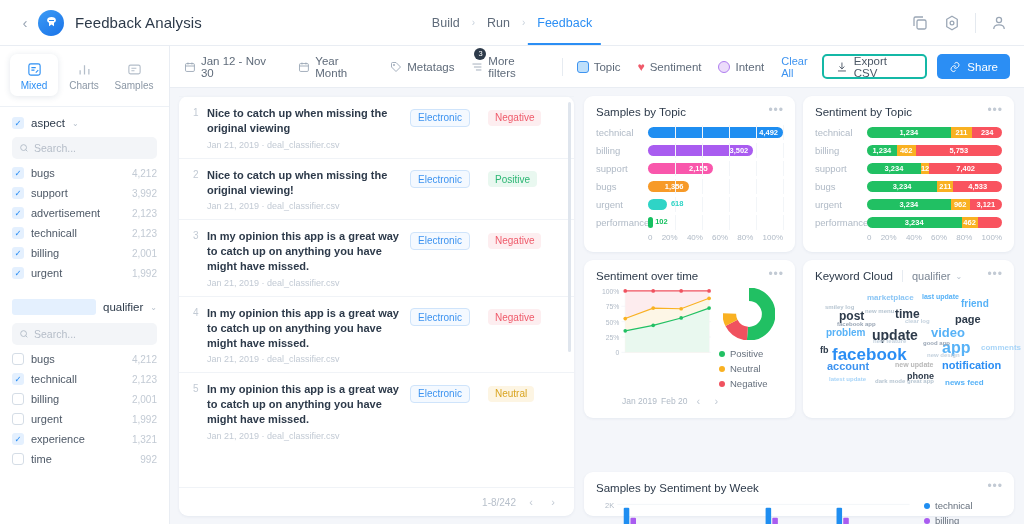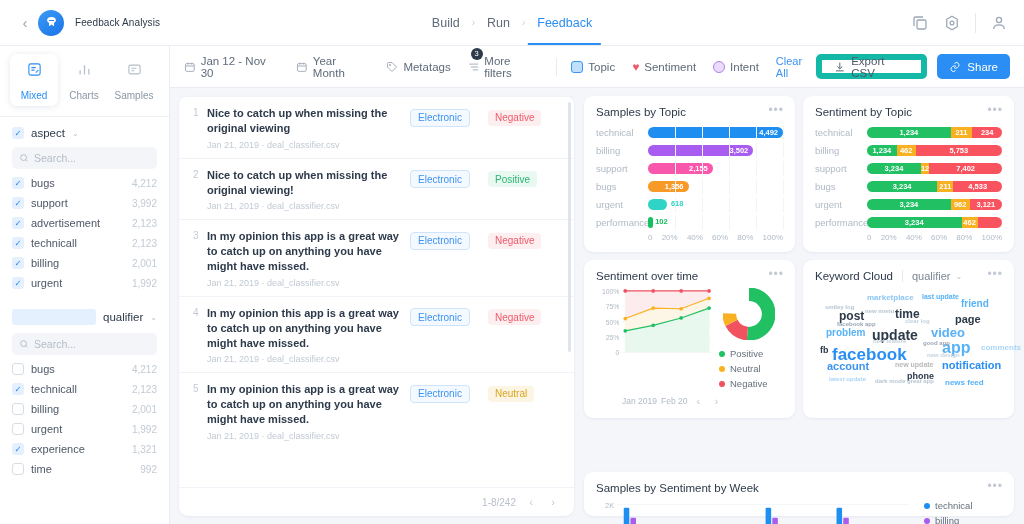--- a/index.html
+++ b/index.html
@@ -15,21 +15,21 @@
     height: 46px; background:#fff; display:flex; align-items:center;
     border-bottom:1px solid #e9edf3; flex:0 0 46px; position:relative;
   }
   .back-chevron { width:26px; margin-left:12px; color:#9aa6b5; font-size:15px; text-align:center; cursor:pointer; }
   .logo {
     width:26px; height:26px; border-radius:50%;
     background:linear-gradient(145deg,#3c9bf5,#1a73e8);
     display:flex; align-items:center; justify-content:center; flex:0 0 26px;
   }
   .logo svg { width:15px; height:15px; }
-  .app-title { font-size:10px; color:#2d3a4a; margin-left:11px; letter-spacing:.1px; }
+  .app-title { font-size:15px; color:#2d3a4a; margin-left:11px; letter-spacing:.1px; }
 
   .nav { position:absolute; left:50%; transform:translateX(-50%); display:flex; align-items:center; height:46px; }
   .nav-item { font-size:12.5px; color:#5f6b7a; padding:0 3px; cursor:pointer; }
   .nav-sep { color:#c9d2dc; font-size:10px; margin:0 9px; }
   .nav-item.active { color:#2b8ef4; position:relative; }
   .nav-item.active::after {
     content:""; position:absolute; left:-6px; right:-6px; bottom:-15px; height:2px; background:#2b8ef4;
   }
   .topbar-right { margin-left:auto; display:flex; align-items:center; gap:14px; padding-right:16px; }
   .ic { width:18px; height:18px; color:#9aa6b5; cursor:pointer; }
@@ -38,21 +38,21 @@
   
   .body { flex:1; display:flex; min-height:0; }
 
   
   .sidebar { width:170px; flex:0 0 170px; background:#fff; border-right:1px solid #e9edf3; display:flex; flex-direction:column; }
   .viewtabs { display:flex; padding:8px 6px 6px 10px; gap:2px; }
   .vtab { width:48px; padding:6px 0 5px; border-radius:7px; text-align:center; cursor:pointer; }
   .vtab.active { background:#fff; box-shadow:0 1px 6px rgba(40,70,110,.13); }
   .vtab .vi { height:19px; display:flex; align-items:center; justify-content:center; color:#b3bdc9; }
   .vtab.active .vi { color:#2b8ef4; }
-  .vtab .vl { font-size:10px; color:#8b97a5; margin-top:11px; }
+  .vtab .vl { font-size:10px; color:#8b97a5; margin-top:1px; }
   .vtab.active .vl { color:#2b8ef4; }
   .sb-divider { height:1px; background:#edf1f6; margin:4px 0 0; }
 
   .facet { padding:10px 12px 2px; }
   .facet-head { display:flex; align-items:center; gap:7px; }
   .facet-name { font-size:11.5px; color:#2d3a4a; }
   .chev { color:#b6c0cc; font-size:8px; }
   .cbx { width:12px; height:12px; border-radius:3px; flex:0 0 12px; display:flex; align-items:center; justify-content:center; }
   .cbx.on { background:#e4f0fe; }
   .cbx.on::after { content:"✓"; color:#2b8ef4; font-size:8.5px; line-height:1; }
@@ -114,21 +114,21 @@
     position:absolute; left:3px; top:-7px; width:12px; height:12px; border-radius:50%;
     background:#2d3a4a; color:#fff; font-size:7.5px; display:flex; align-items:center; justify-content:center;
   }
   .fb-sep { width:1px; height:18px; background:#e6ebf1; margin:0 14px 0 0; }
   .sq { width:12px; height:12px; border-radius:3px; flex:0 0 12px; }
   .clearall { font-size:11px; color:#3d93f0; cursor:pointer; margin-right:auto; }
   .btn {
     display:flex; align-items:center; gap:6px; font-size:11.5px; height:25px;
     padding:0 12px; border-radius:5px; cursor:pointer;
   }
-  .btn-out { color:#4d5866; border:6px solid #14b8a6; background:#fff; margin-right:10px;justify-content:flex-end; }
+  .btn-out { color:#4d5866; border:2px solid #14b8a6; background:#fff; margin-right:10px;justify-content:flex-end; }
   .btn-pri { color:#fff; background:#2b8ef4; }
   .btn svg { width:12px; height:12px; }
 
   
   .right { flex:1; display:flex; flex-direction:column; min-width:0; }
   .dash { flex:1; padding:8px 10px 8px 2px; display:flex; flex-direction:column; gap:8px; min-height:0; }
   .drow { display:flex; gap:8px; }
   .card {
     background:#fff; border-radius:9px; box-shadow:0 1px 3px rgba(40,70,110,.07);
     padding:10px 12px; position:relative; flex:1; min-width:0;

